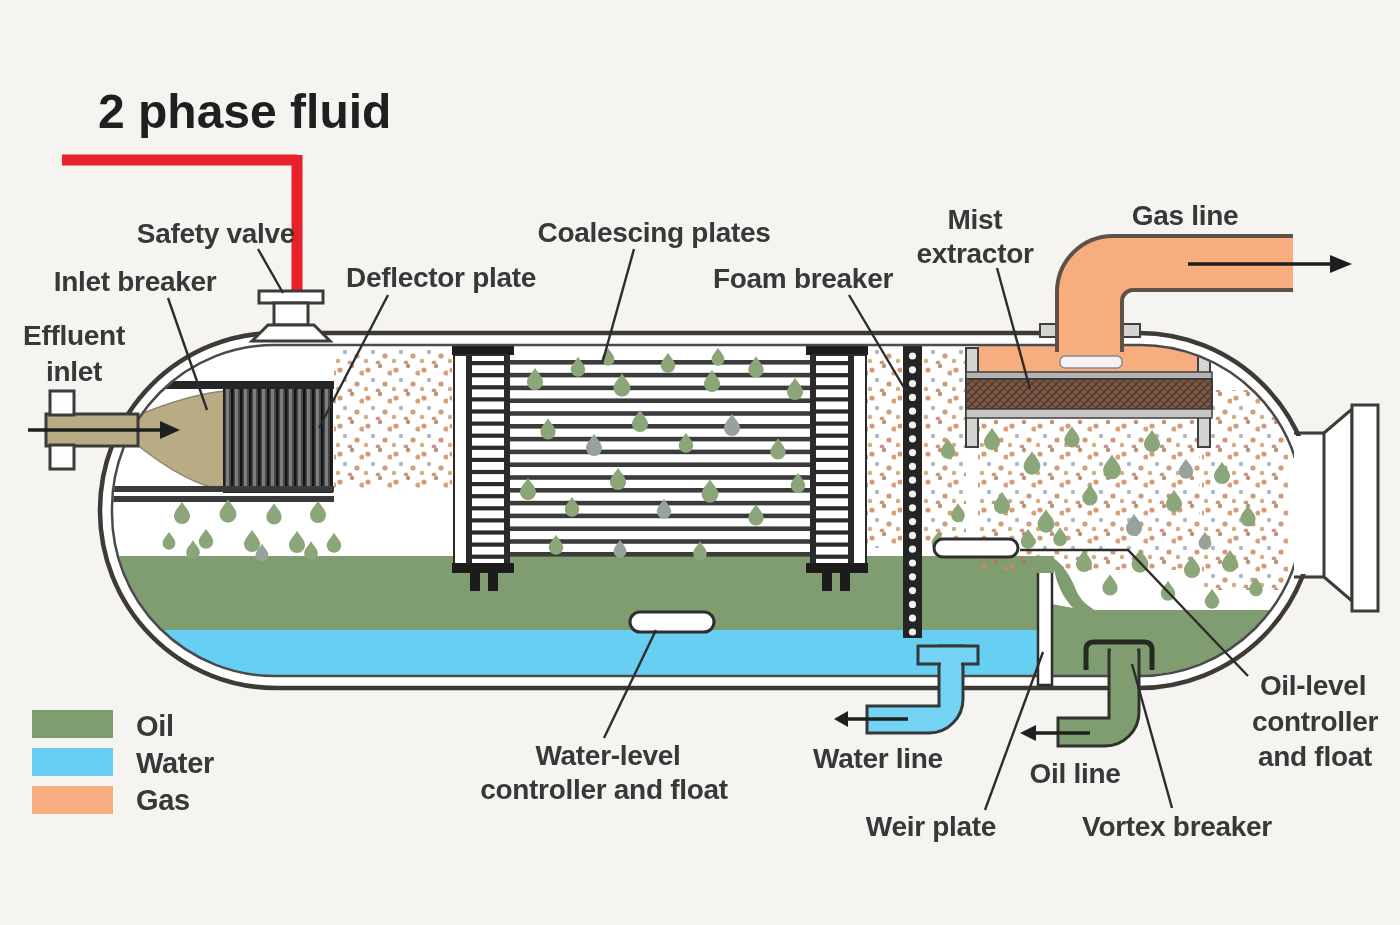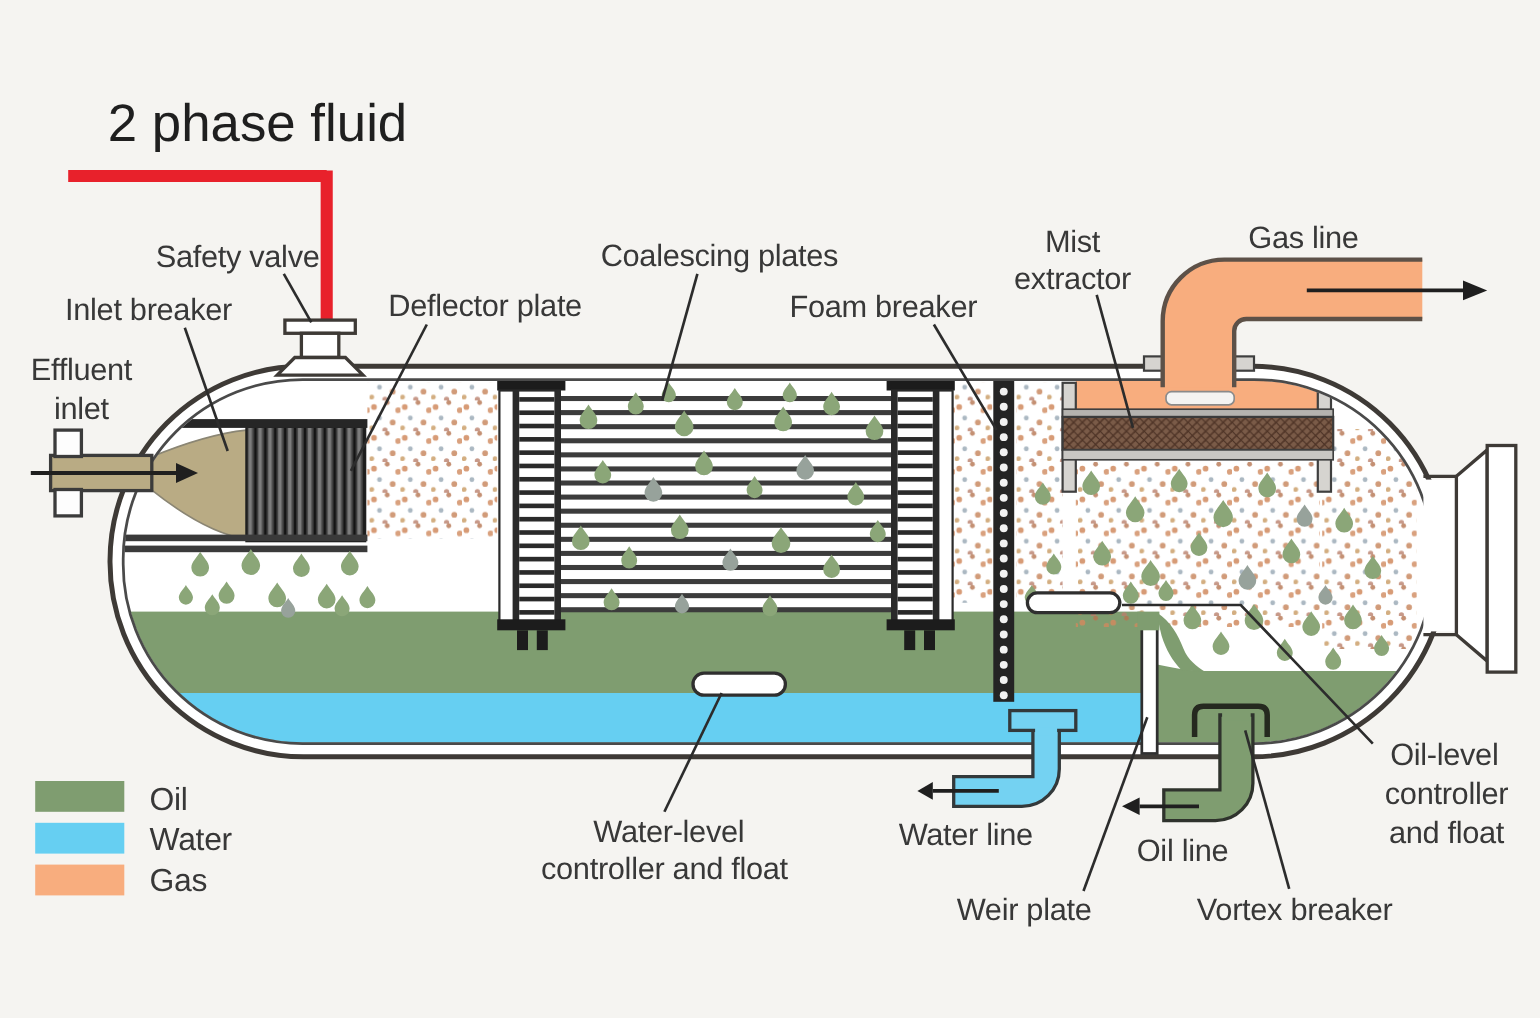--- a/index.html
+++ b/index.html
@@ -1,17 +1,17 @@
 <!DOCTYPE html>
 <html><head>
 <meta charset="utf-8">
 <style>
   html,body{margin:0;padding:0;background:#f5f4f1;}
   .stage{position:relative;width:1400px;height:925px;background:#f5f4f1;overflow:hidden;
-         font-family:"Liberation Sans",sans-serif;}
+         font-family:"Liberation Sans",sans-serif;font-weight:bold;}
   svg{display:block}
   text{fill:#383838;font-family:"Liberation Sans",sans-serif;font-size:28px;letter-spacing:-0.3px;}
   .title{font-size:48px;fill:#1f1f1f;letter-spacing:0;}
   .legend-label{font-size:29px;}
   .outline{stroke:#3e3a36;fill:#ffffff;}
   .leader{stroke:#2c2c2c;stroke-width:2.4;fill:none;}
   .arrow{stroke:#1f1f1f;stroke-width:3.5;fill:none;}
   .arrowhead{fill:#1f1f1f;stroke:none;}
 </style>
 </head>

